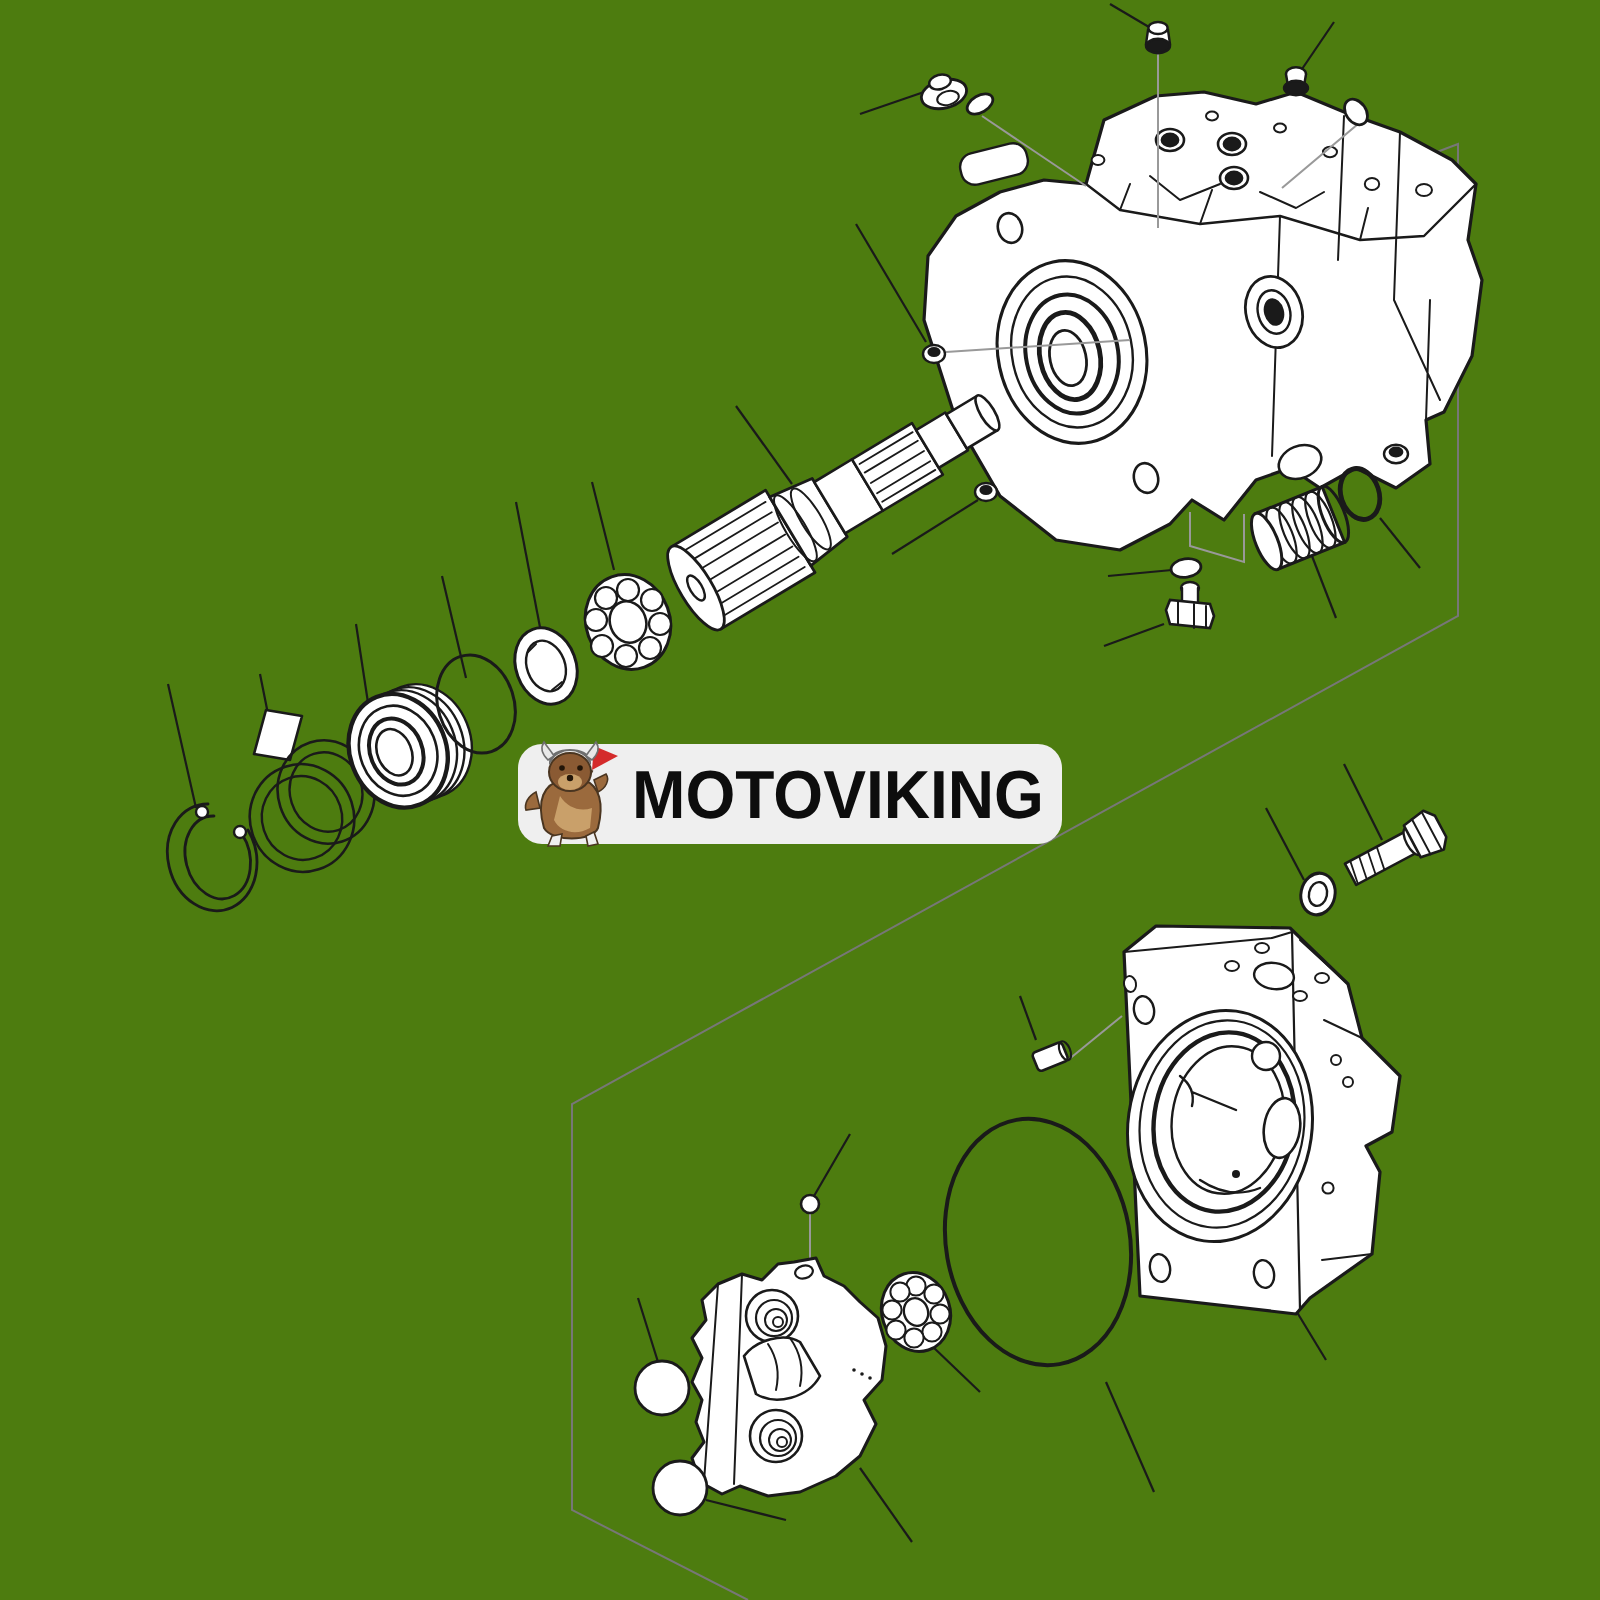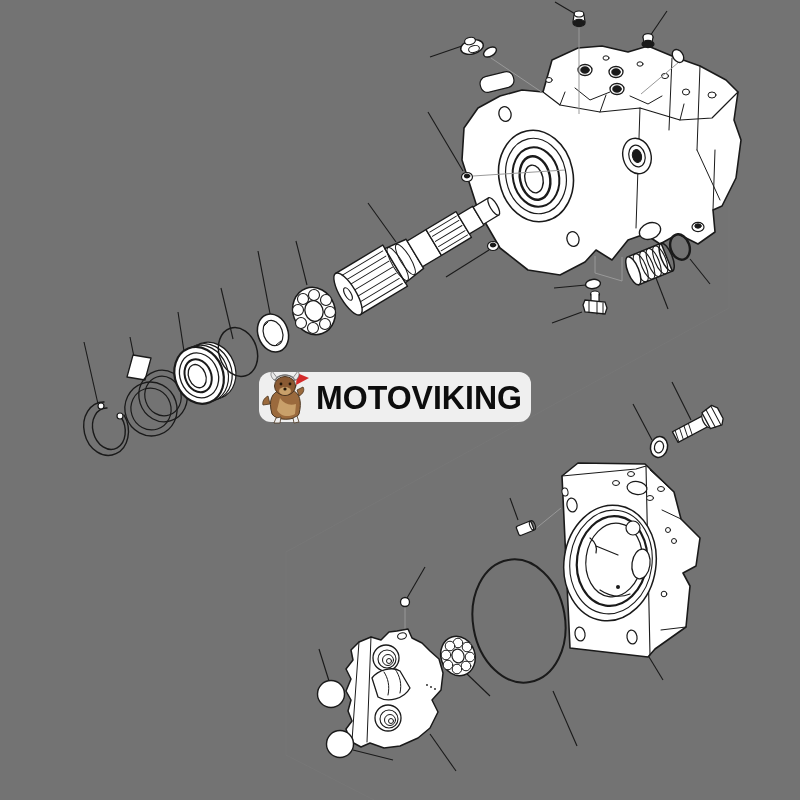--- a/index.html
+++ b/index.html
@@ -1,16 +1,16 @@
 <!DOCTYPE html>
 <html><head>
 <meta charset="utf-8">
 <style>
   html,body{margin:0;padding:0;background:#fff;}
-  .stage{width:800px;height:800px;position:relative;background:#737373;overflow:hidden;
+  .stage{width:800px;height:800px;position:relative;background:#4d7c0f;overflow:hidden;
          font-family:"Liberation Sans", sans-serif;}
   svg{display:block;}
   .logo-text{font-family:"Liberation Sans", sans-serif;font-weight:bold;}
 </style>
 </head>
 <body>
 
 <div class="stage">
 <svg width="800" height="800" viewBox="0 0 800 800">
 

